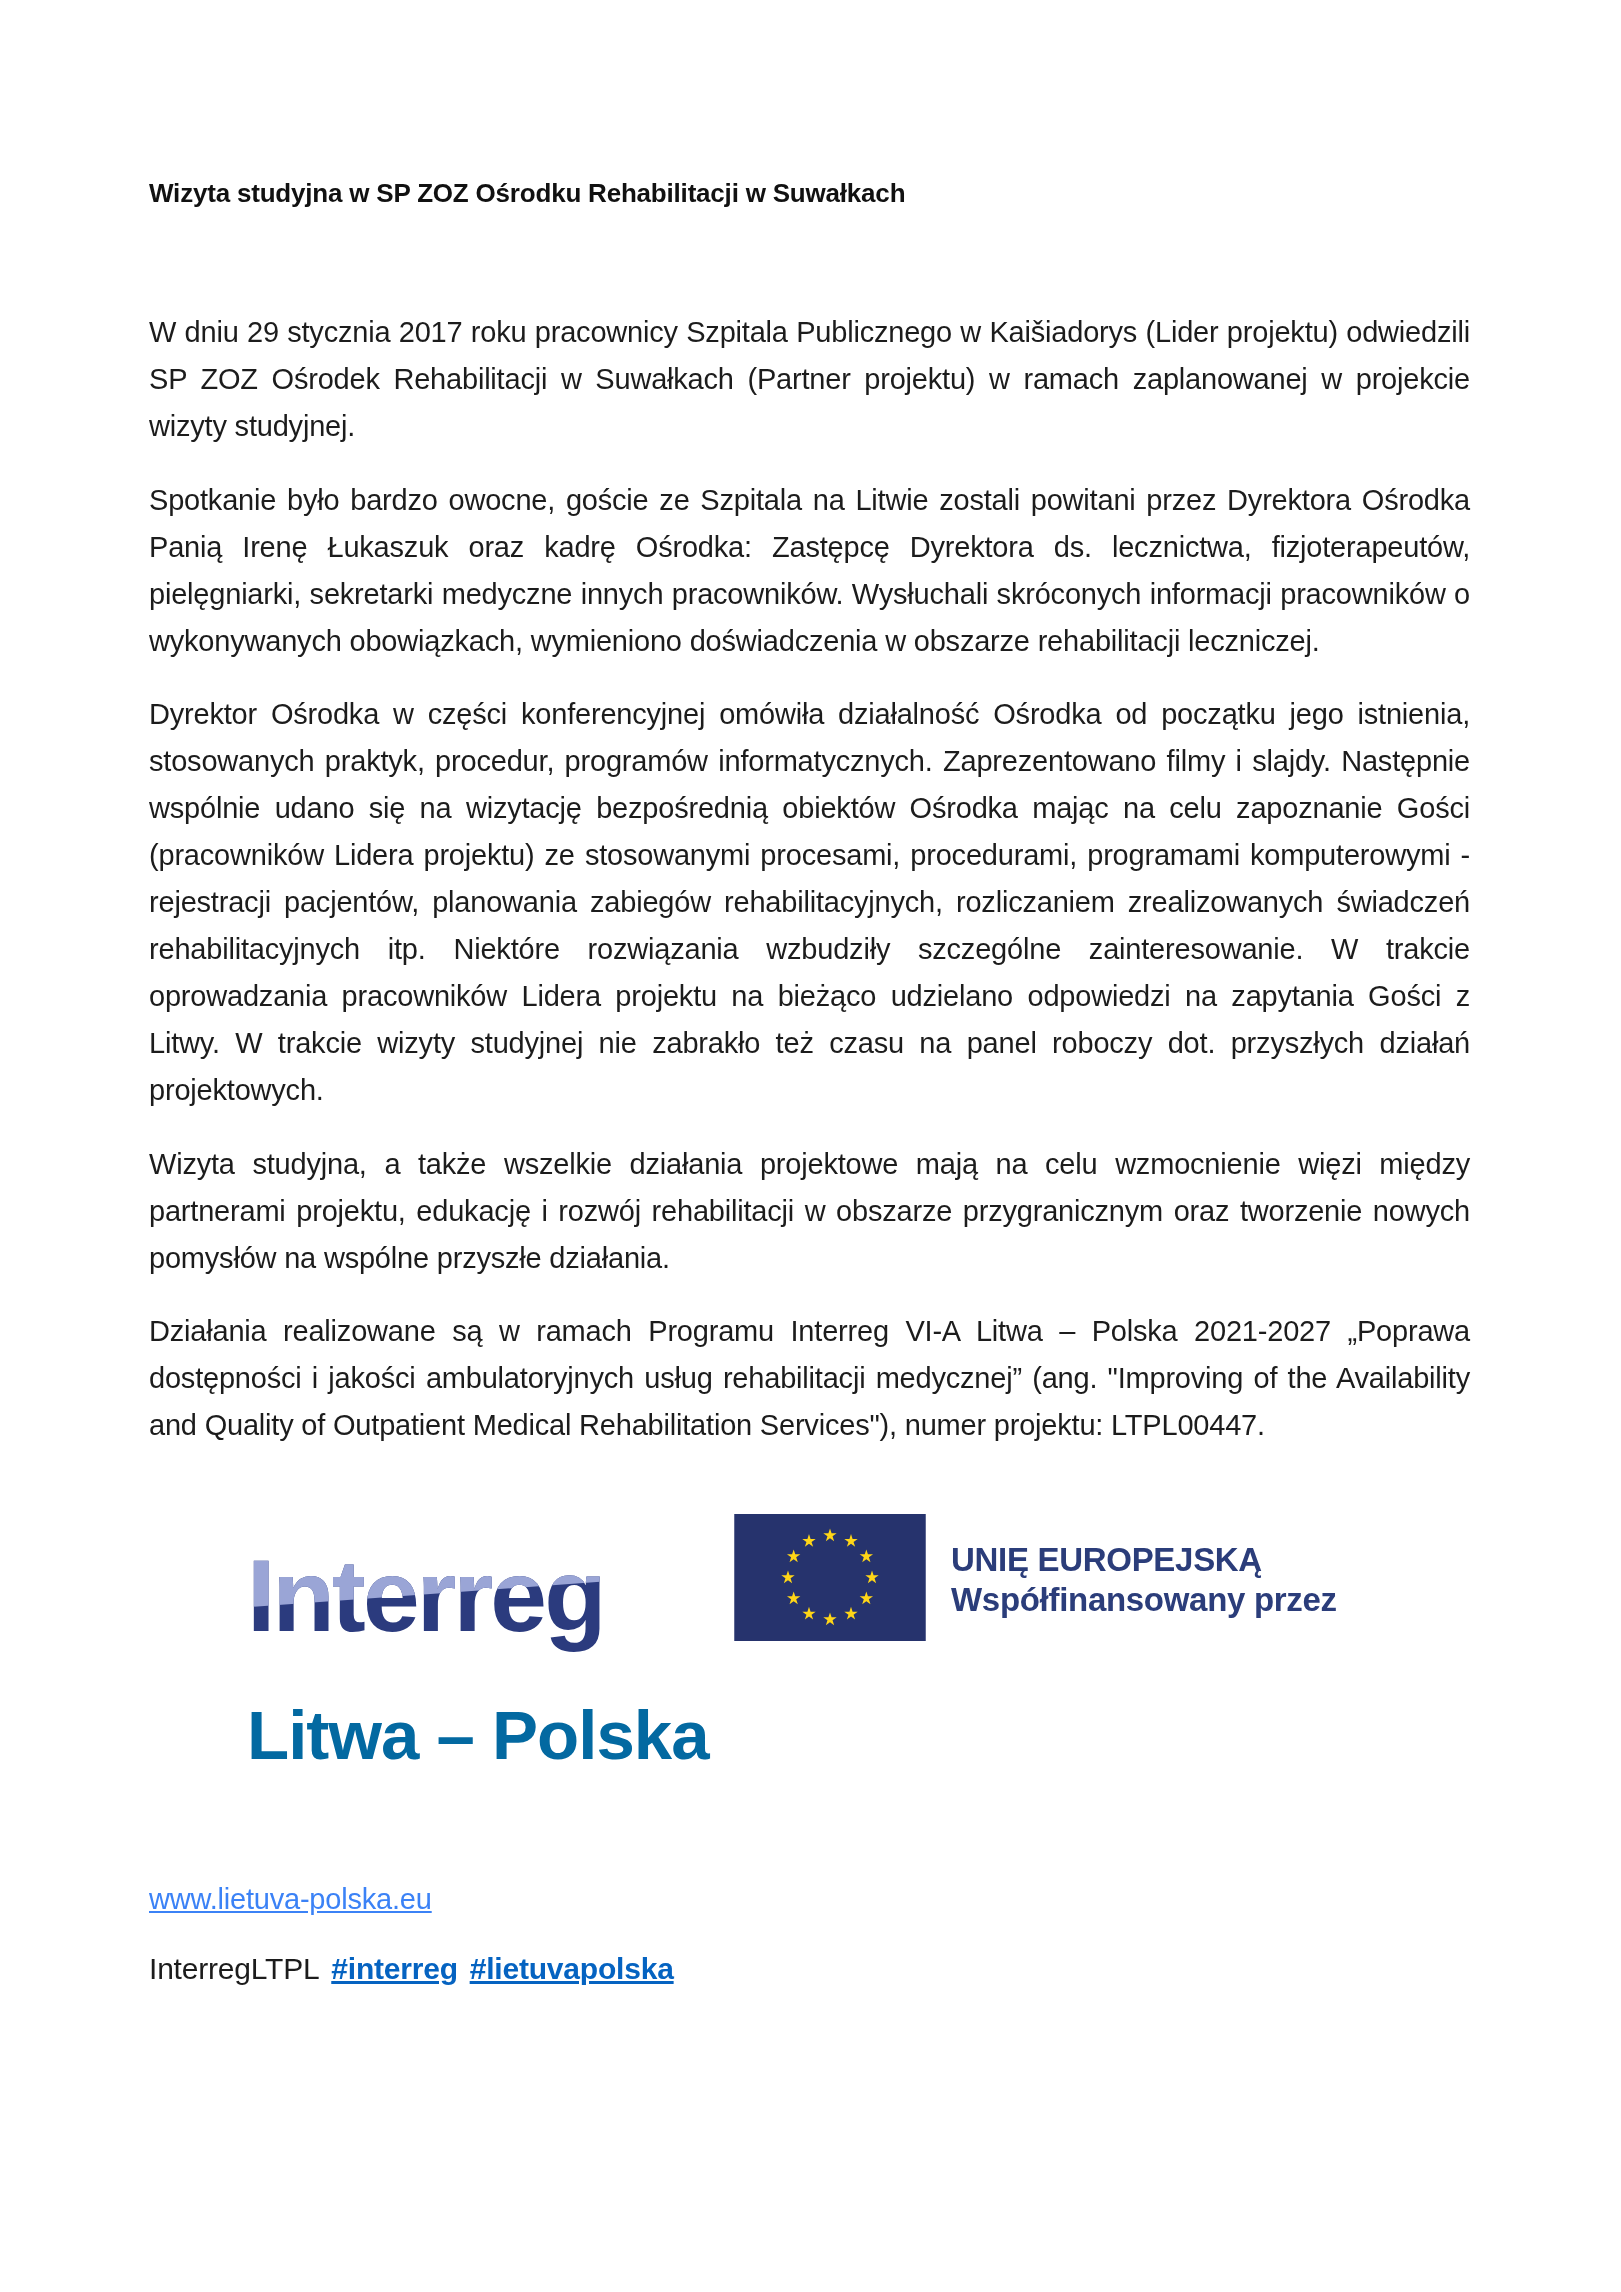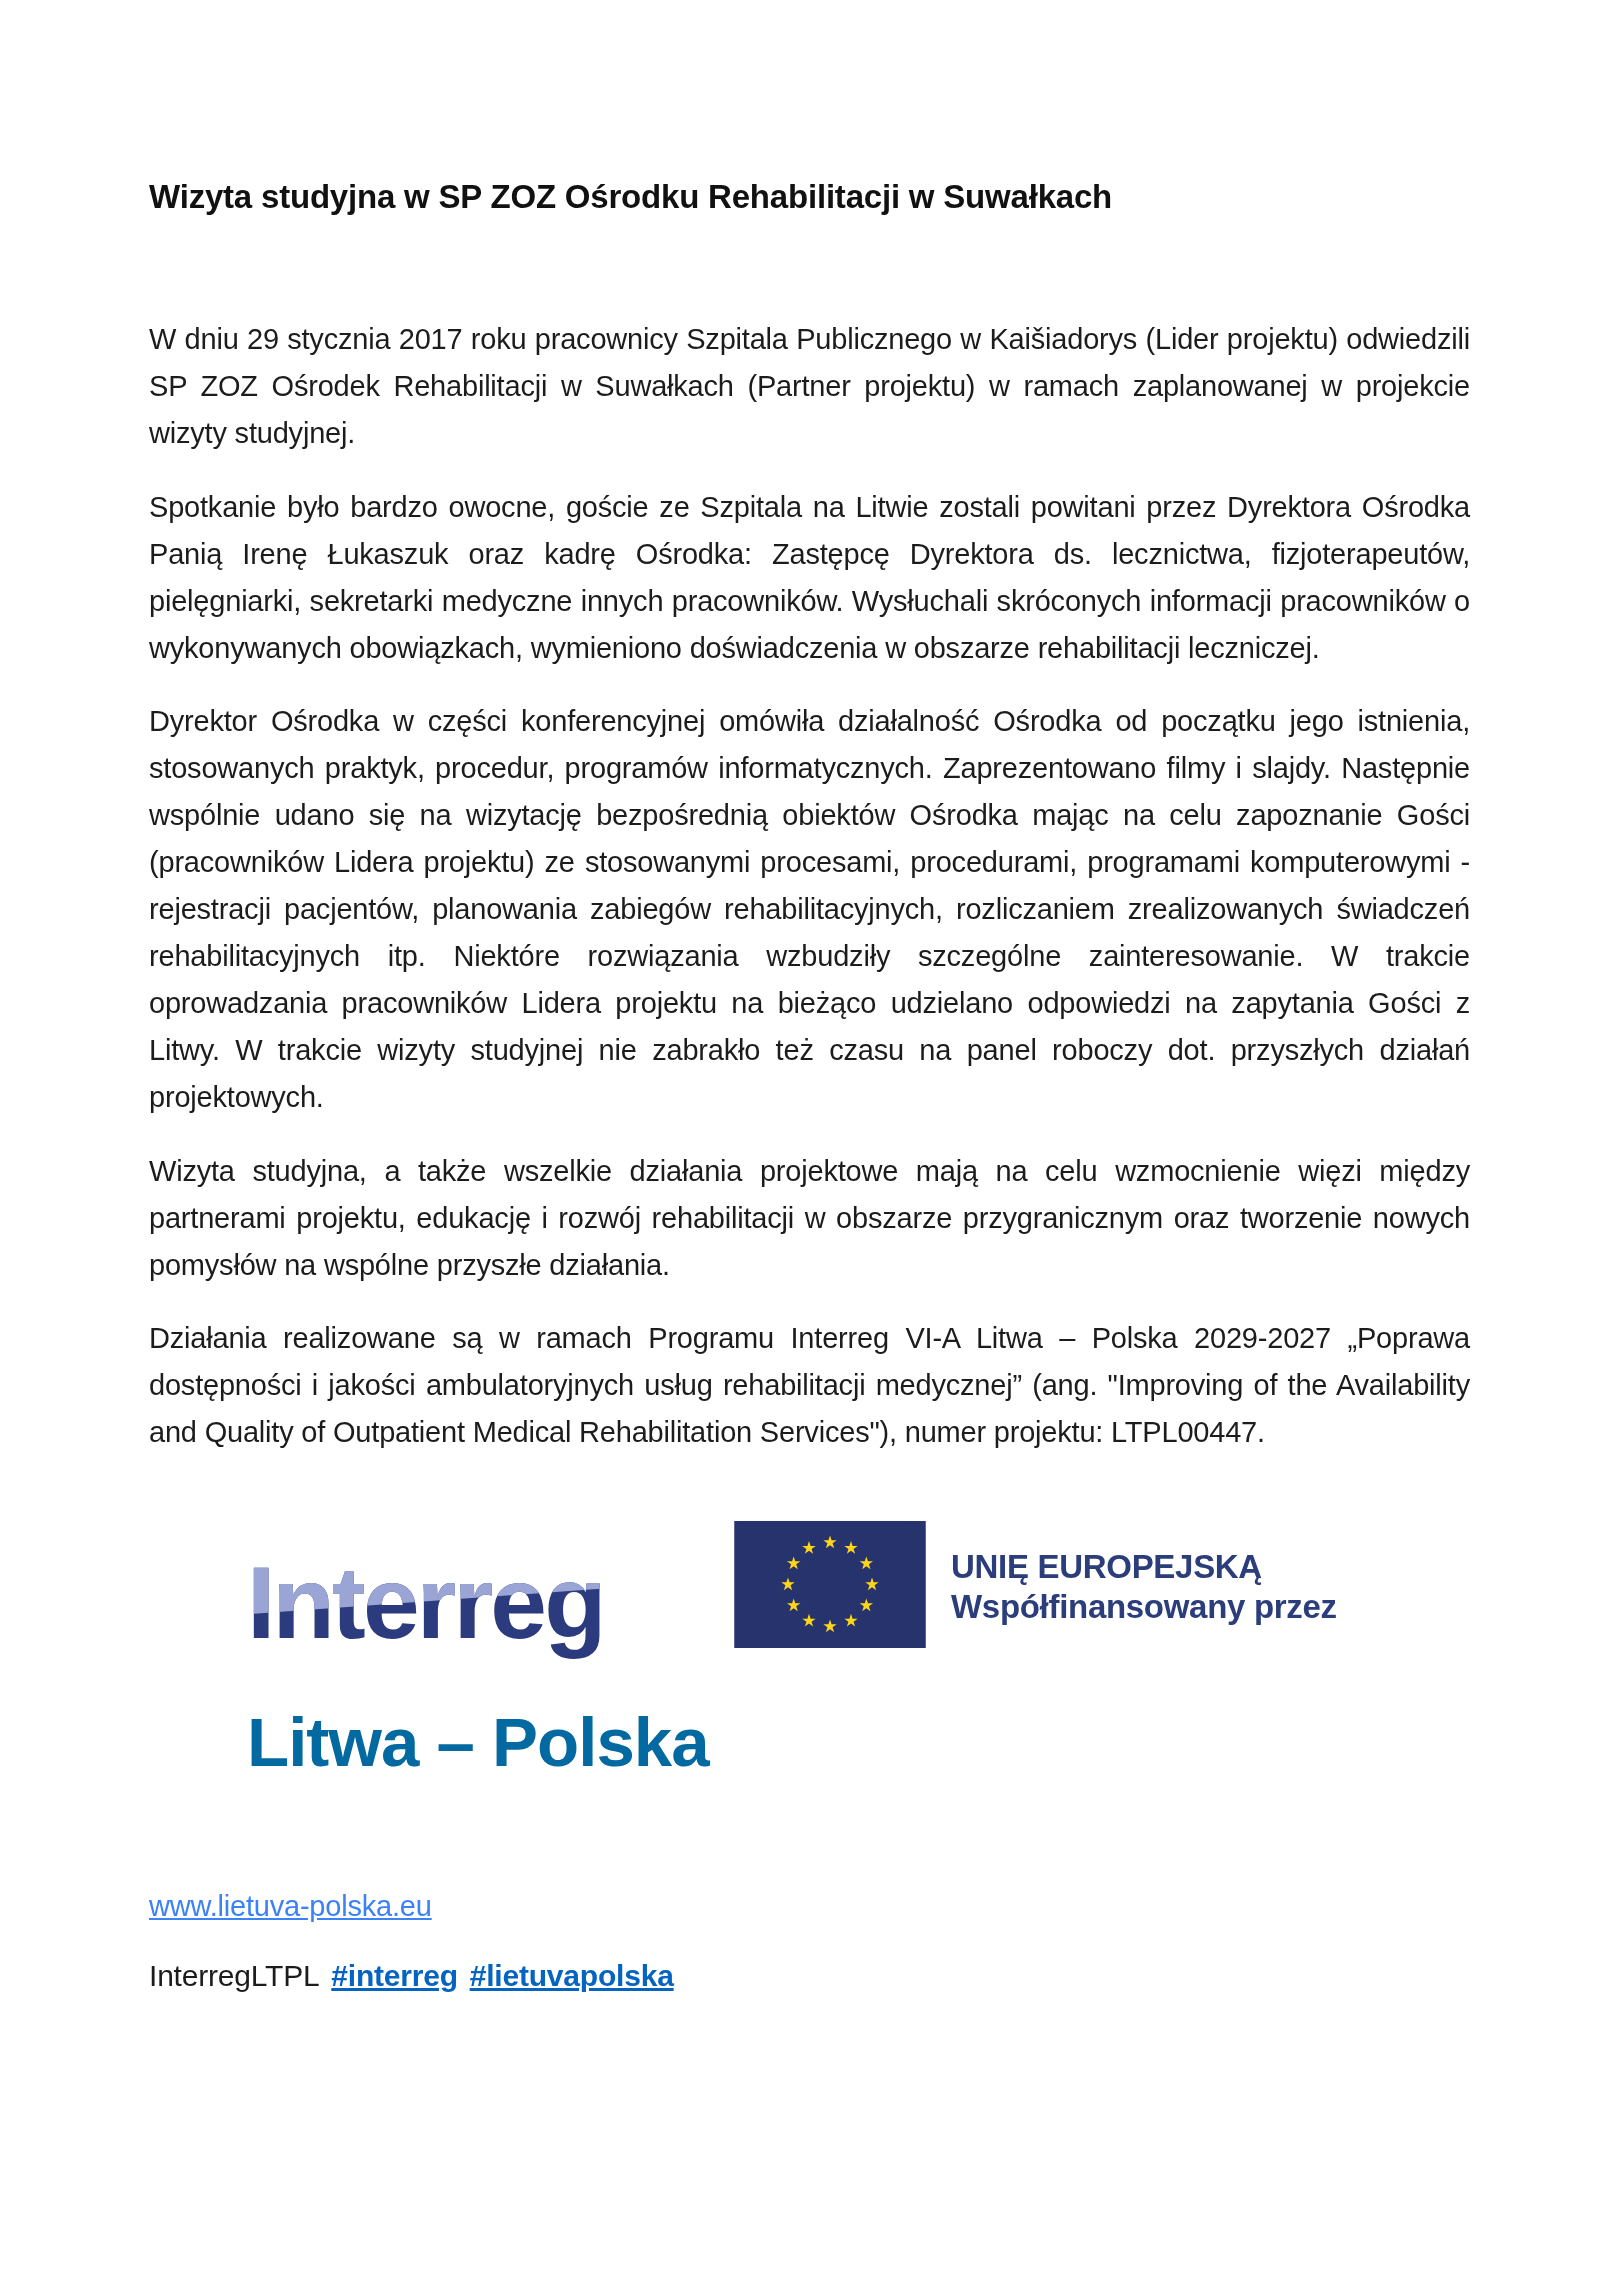--- a/index.html
+++ b/index.html
@@ -6,21 +6,21 @@
   .page {
     width:1621px; height:2293px;
     background:#ffffff;
     font-family:"Liberation Sans", sans-serif;
     box-sizing:border-box;
     padding:178px 151px 0 149px;
     position:relative;
     overflow:hidden;
   }
   .doc-title {
-    font-size:33px; font-weight:bold; color:#111111;
+    font-size:26px; font-weight:bold; color:#111111;
     margin:0 0 100px 0; letter-spacing:-0.2px;
   }
   .body-par {
     font-size:29px; color:#1c1c1c; line-height:47px;
     text-align:justify; text-justify:inter-word;
     margin:0 0 26.5px 0; letter-spacing:-0.2px;
   }
   .logo-section { margin-top:65px; display:flex; align-items:flex-start; }
   .logo-left { width:463px; margin-left:98px; margin-top:29px; flex:0 0 auto; }
   .interreg-wordmark {
@@ -50,21 +50,21 @@
 <body>
 
 <div class="page">
 
   <h1 class="doc-title">Wizyta studyjna w SP ZOZ Ośrodku Rehabilitacji w Suwałkach</h1>
 
   <p class="body-par">W dniu 29 stycznia 2017 roku pracownicy Szpitala Publicznego w Kaišiadorys (Lider projektu) odwiedzili SP ZOZ Ośrodek Rehabilitacji w Suwałkach (Partner projektu) w ramach zaplanowanej w projekcie wizyty studyjnej.</p>
   <p class="body-par">Spotkanie było bardzo owocne, goście ze Szpitala na Litwie zostali powitani przez Dyrektora Ośrodka Panią Irenę Łukaszuk oraz kadrę Ośrodka: Zastępcę Dyrektora ds. lecznictwa, fizjoterapeutów, pielęgniarki, sekretarki medyczne innych pracowników. Wysłuchali skróconych informacji pracowników o wykonywanych obowiązkach, wymieniono doświadczenia w obszarze rehabilitacji leczniczej.</p>
   <p class="body-par">Dyrektor Ośrodka w części konferencyjnej omówiła działalność Ośrodka od początku jego istnienia, stosowanych praktyk, procedur, programów informatycznych. Zaprezentowano filmy i slajdy. Następnie wspólnie udano się na wizytację bezpośrednią obiektów Ośrodka mając na celu zapoznanie Gości (pracowników Lidera projektu) ze stosowanymi procesami, procedurami, programami komputerowymi - rejestracji pacjentów, planowania zabiegów rehabilitacyjnych, rozliczaniem zrealizowanych świadczeń rehabilitacyjnych itp.  Niektóre rozwiązania wzbudziły szczególne zainteresowanie. W trakcie oprowadzania pracowników Lidera projektu na bieżąco udzielano odpowiedzi na zapytania Gości z Litwy. W trakcie wizyty studyjnej nie zabrakło też czasu na panel roboczy dot. przyszłych działań projektowych.</p>
   <p class="body-par">Wizyta studyjna, a także wszelkie działania projektowe mają na celu wzmocnienie więzi między partnerami projektu, edukację i rozwój rehabilitacji w obszarze przygranicznym oraz tworzenie nowych pomysłów na wspólne przyszłe działania.</p>
-  <p class="body-par">Działania realizowane są w ramach Programu Interreg VI-A Litwa – Polska 2029-2027 „Poprawa dostępności i jakości ambulatoryjnych usług rehabilitacji medycznej” (ang. "Improving of the Availability and Quality of Outpatient Medical Rehabilitation Services"), numer projektu: LTPL00447.</p>
+  <p class="body-par">Działania realizowane są w ramach Programu Interreg VI-A Litwa – Polska 2021-2027 „Poprawa dostępności i jakości ambulatoryjnych usług rehabilitacji medycznej” (ang. "Improving of the Availability and Quality of Outpatient Medical Rehabilitation Services"), numer projektu: LTPL00447.</p>
 
   <div class="logo-section">
 
     <div class="logo-left">
       <div class="interreg-wordmark">
         <div class="wm-dark">Interreg</div>
         <div class="wm-light" aria-hidden="true">Interreg</div>
       </div>
       <div class="program-name">Litwa – Polska</div>
     </div>

